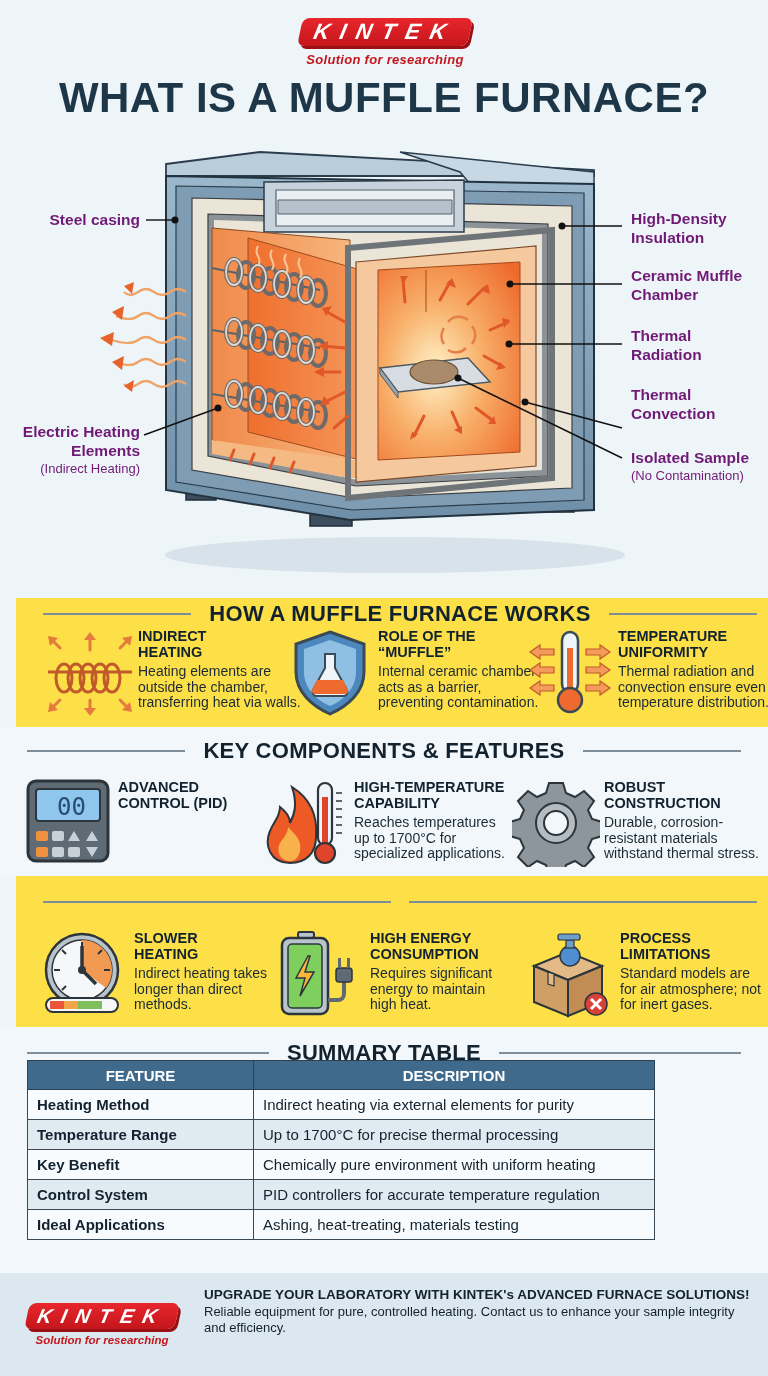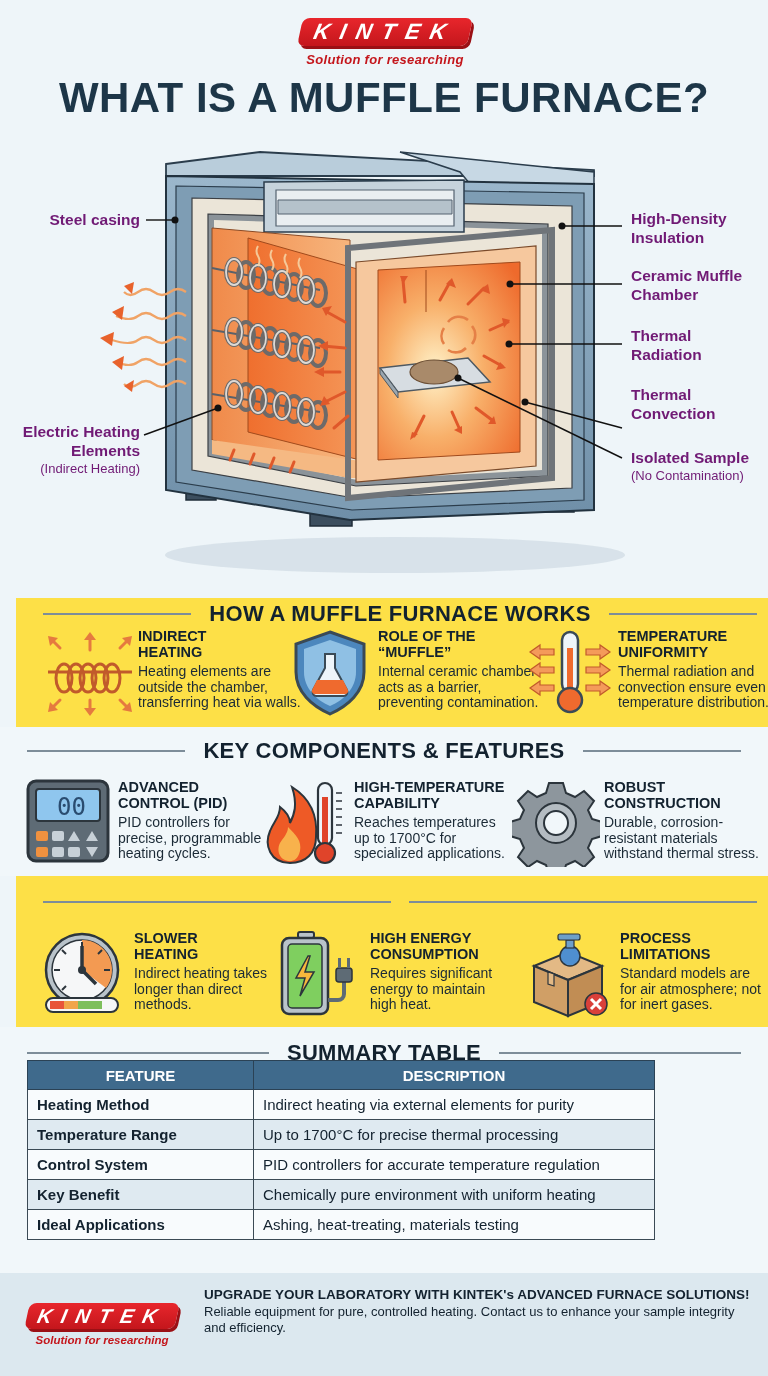--- a/index.html
+++ b/index.html
@@ -403,25 +403,20 @@
           <rect x="26" y="68" width="12" height="10" rx="2" fill="#c7d0d7"></rect>
         <rect x="42" y="68" width="12" height="10" rx="2" fill="#c7d0d7"></rect>
         <polygon points="48,52 42,62 54,62" fill="#c7d0d7"></polygon>
           <polygon points="66,52 60,62 72,62" fill="#c7d0d7"></polygon>
         <polygon points="60,68 72,68 66,78" fill="#c7d0d7"></polygon>
       </svg>
       <div class="ttl">
           <span style="display:block">ADVANCED</span>
           <span style="display:block">CONTROL (PID)</span>
         </div>
-      <div class="desc">
-          <span style="display:block">PID controllers for</span>
-          <span style="display:block">precise, programmable</span>
-          <span style="display:block">heating cycles.</span>
-        </div>
     </div>
     <div class="card" style="left:262px; width:250px;">
       <svg class="icon" viewBox="0 0 88 88">
         <path d="M28 84 C8 84 2 66 8 52 C12 42 18 38 18 28 C26 34 28 40 28 44 C32 36 36 26 30 8 C46 18 56 34 54 58 C54 74 44 84 28 84 Z" fill="#ee5a26" stroke="#2c353c" stroke-width="2"></path>
         <path d="M28 82 C18 82 14 72 18 64 C22 58 26 54 26 48 C34 56 40 62 38 72 C36 80 32 82 28 82 Z" fill="#f8b24c"></path>
         <rect x="56" y="4" width="14" height="62" rx="7" fill="#eef5fa" stroke="#2c353c" stroke-width="2.2"></rect>
         <rect x="60" y="18" width="6" height="52" fill="#e0442a"></rect>
         <circle cx="63" cy="74" r="10" fill="#e0442a" stroke="#2c353c" stroke-width="2.2"></circle>
         <g stroke="#2c353c" stroke-width="1.5">
             <line x1="74" y1="14" x2="80" y2="14"></line>
@@ -565,26 +560,26 @@
   <tbody>
     <tr>
       <td class="feat">Heating Method</td>
       <td>Indirect heating via external elements for purity</td>
     </tr>
     <tr>
       <td class="feat">Temperature Range</td>
       <td>Up to 1700°C for precise thermal processing</td>
     </tr>
     <tr>
+      <td class="feat">Key Benefit</td>
+      <td>Chemically pure environment with uniform heating</td>
+    </tr>
+    <tr>
       <td class="feat">Control System</td>
       <td>PID controllers for accurate temperature regulation</td>
-    </tr>
-    <tr>
-      <td class="feat">Key Benefit</td>
-      <td>Chemically pure environment with uniform heating</td>
     </tr>
     <tr>
       <td class="feat">Ideal Applications</td>
       <td>Ashing, heat-treating, materials testing</td>
     </tr>
   </tbody>
 </table>
 
 <div class="footer">
   <div class="logo bottom">

